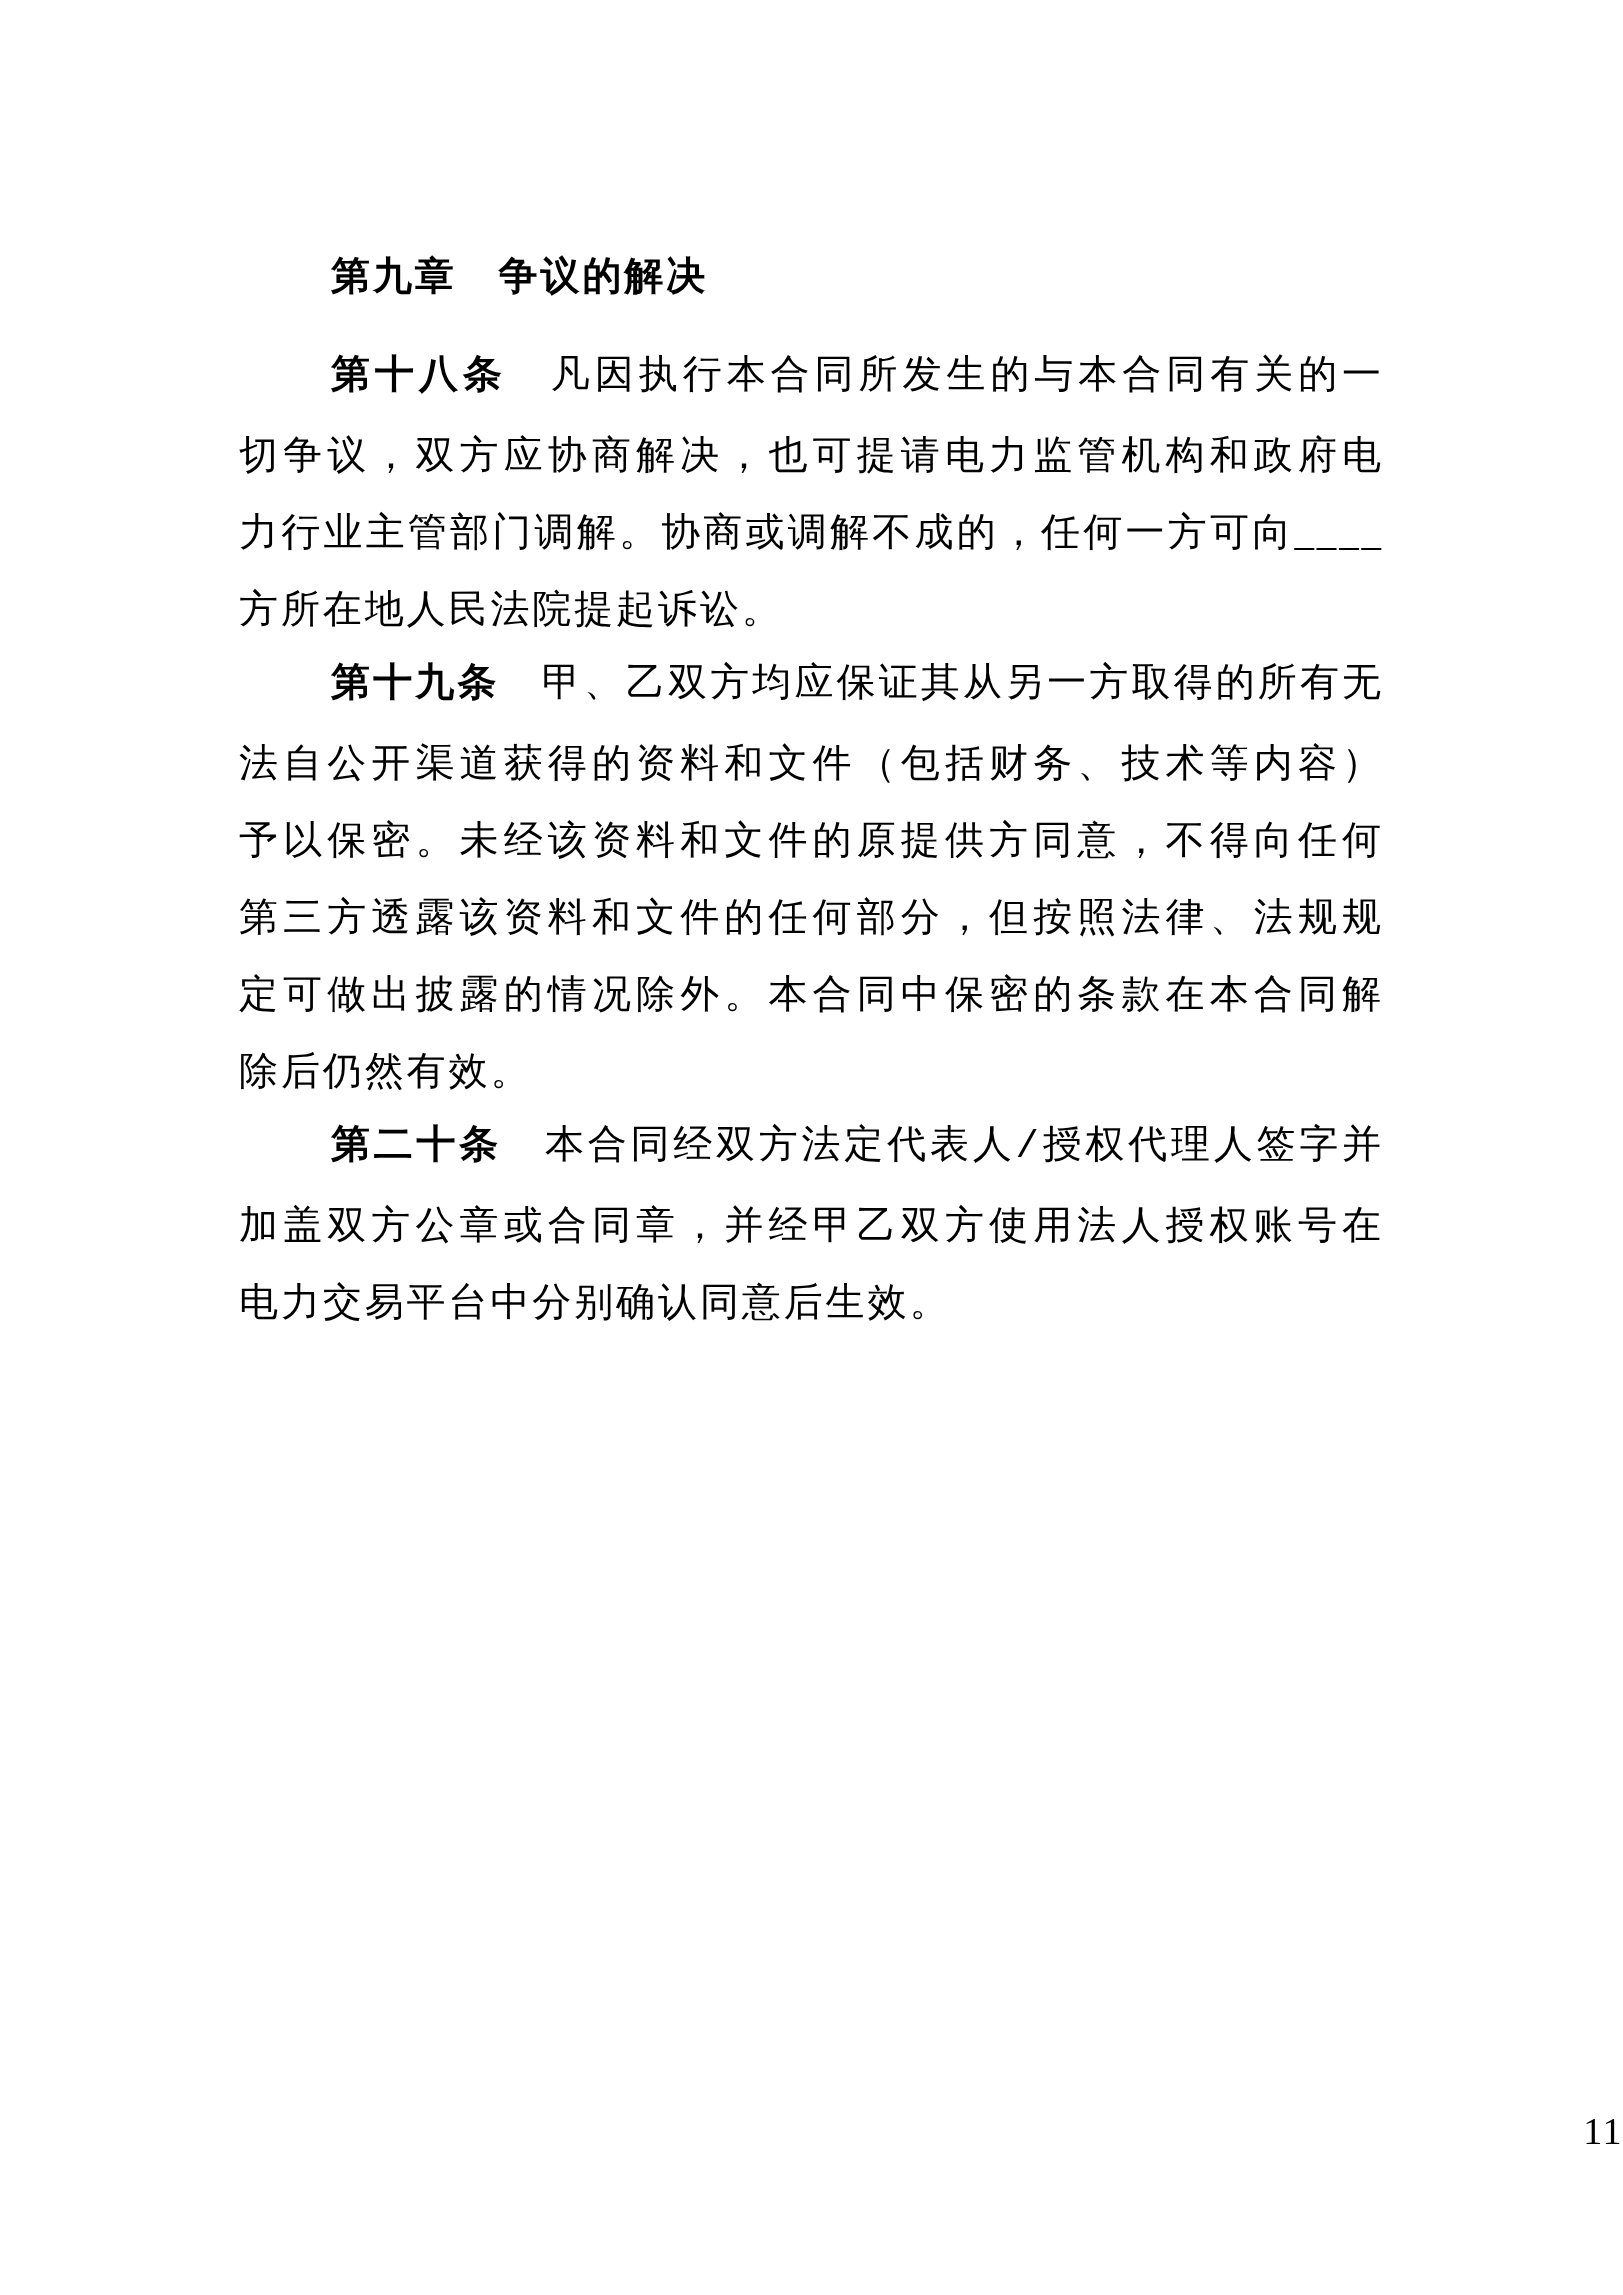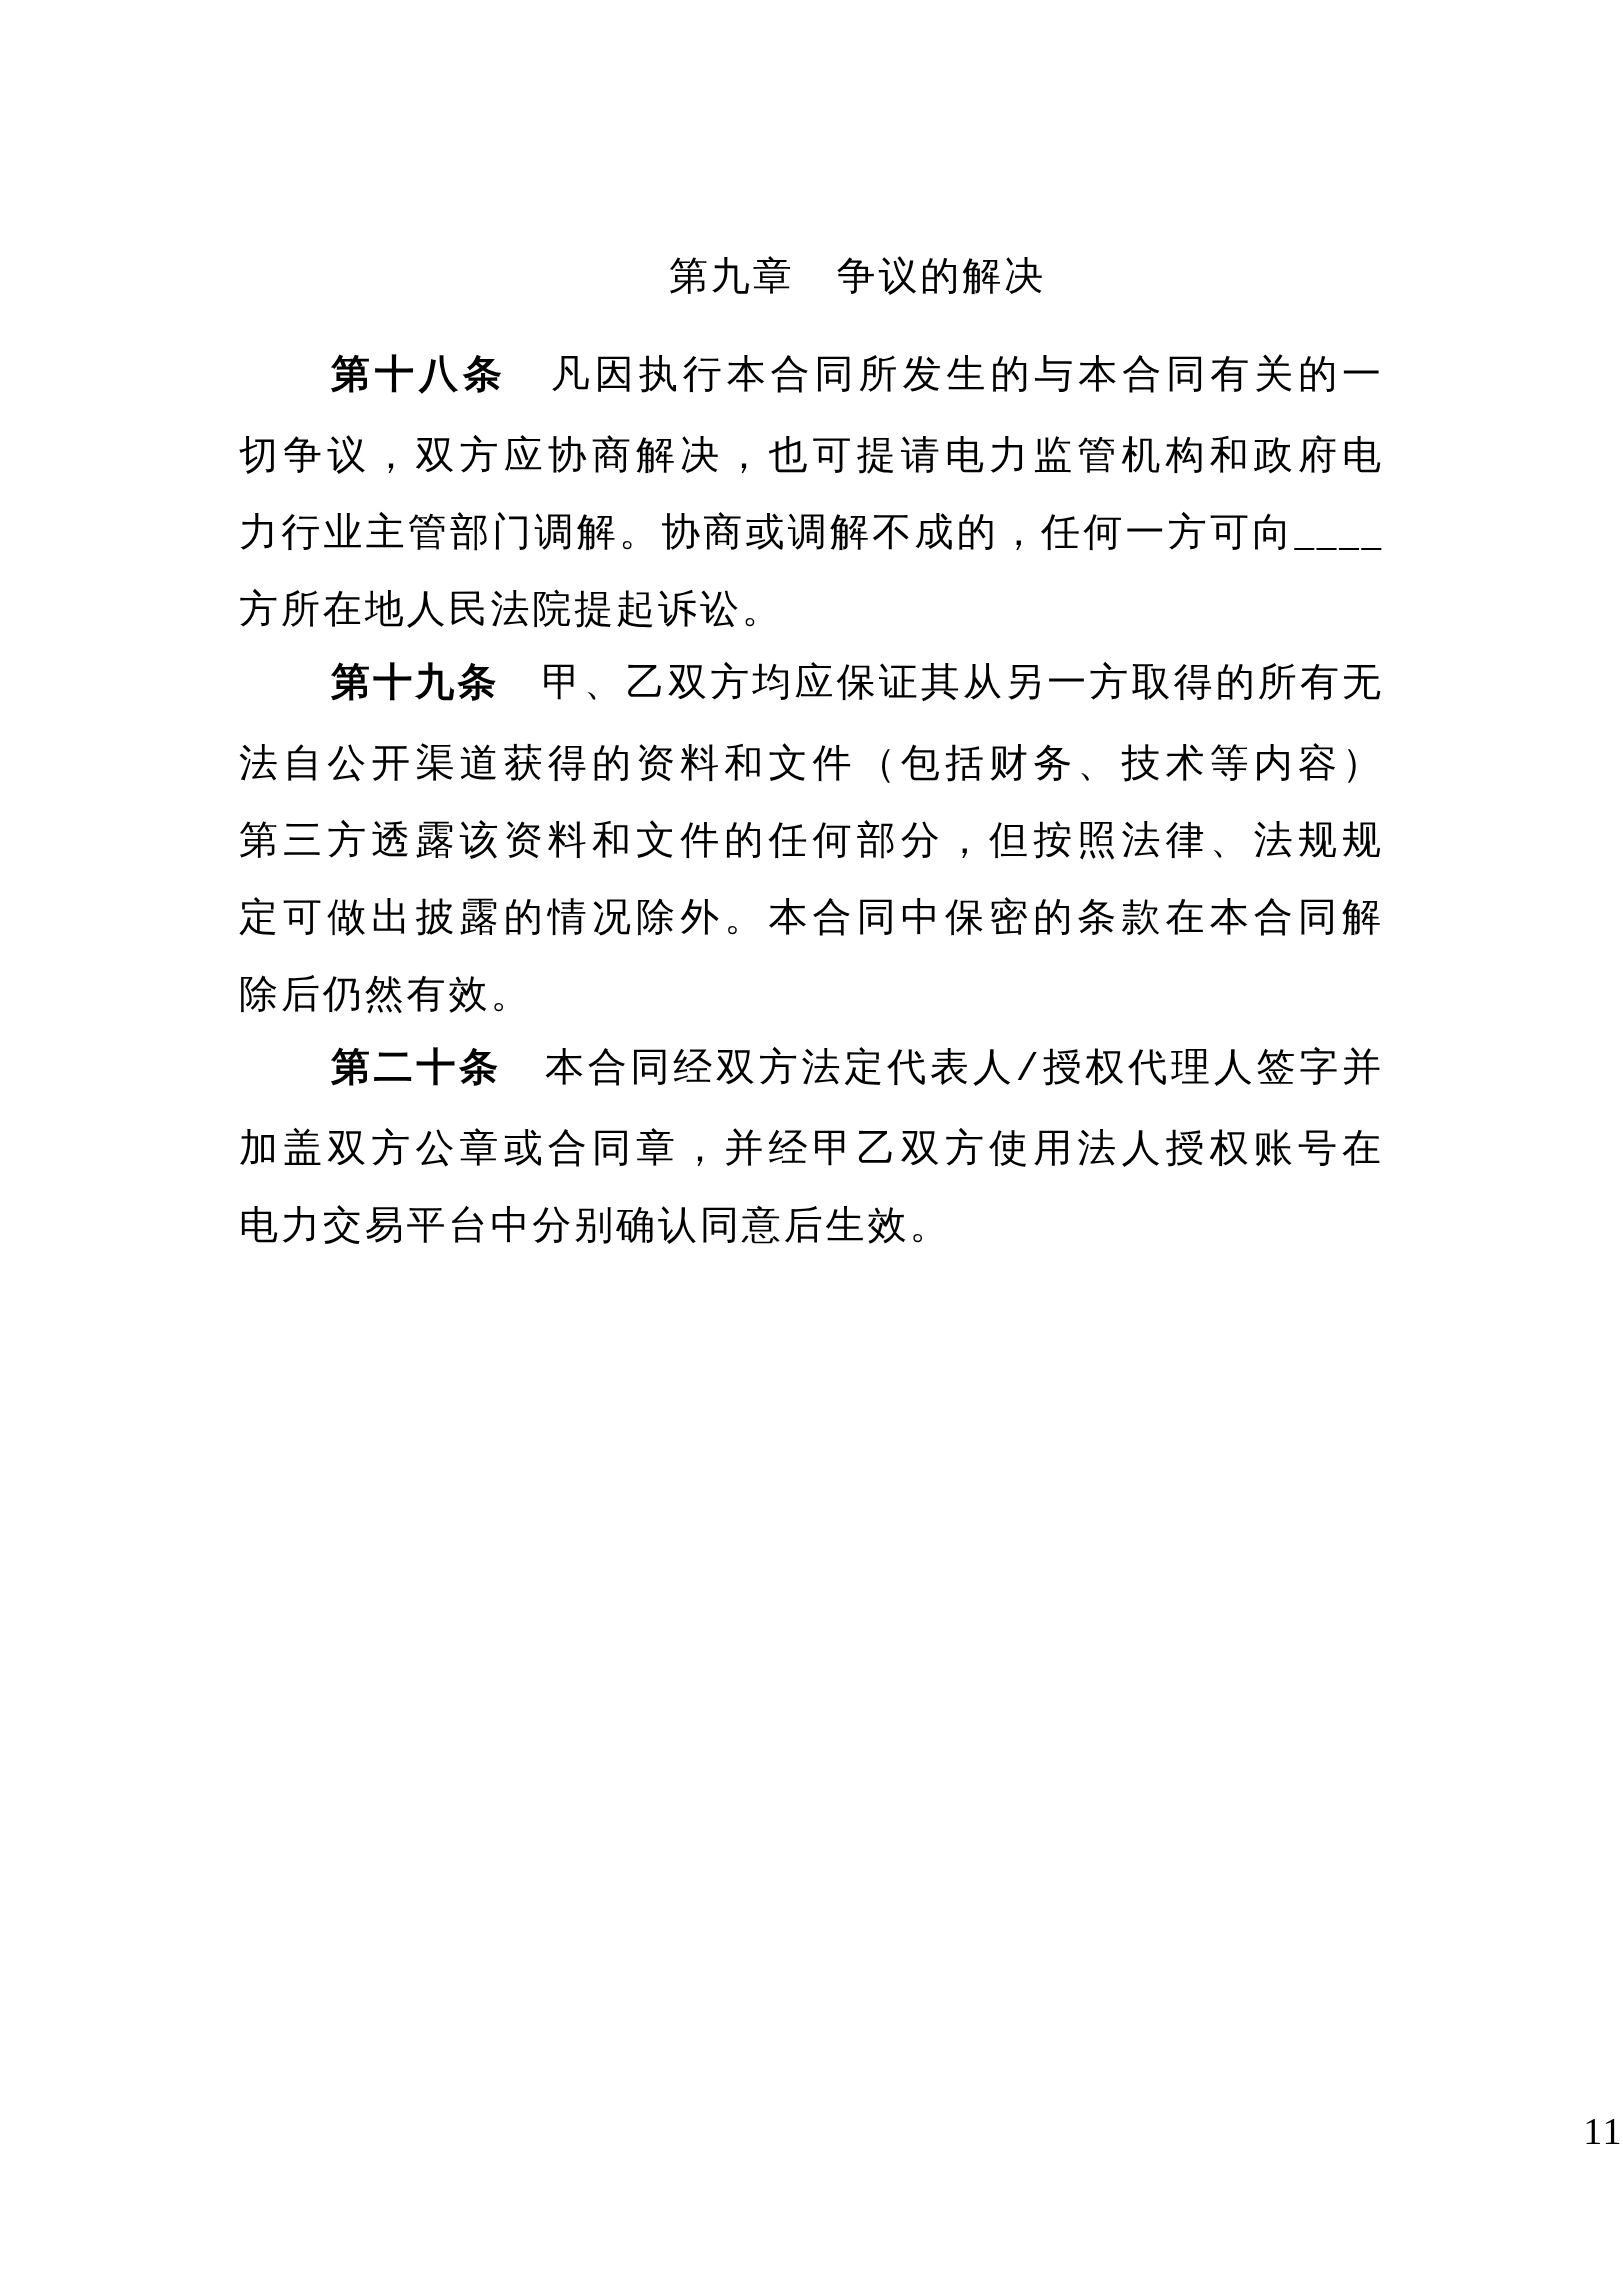--- a/index.html
+++ b/index.html
@@ -37,22 +37,21 @@
   }
   .line.indent {
     padding-left: 92px;
     font-family: Liberation Mono, monospace;
   }
   .line b { font-weight: bold; }
   .heading {
     font-size: 39px;
     line-height: 77px;
     height: 77px;
-    font-weight: normal;
-    text-align: center;
+    font-weight: bold;
     padding-left: 92px; 
     letter-spacing: 2.9px;
     margin: 31px 0 25px 0;
   }
   .footer {
     position: absolute;
     left: 0;
     top: 2107px;
     width: 100%;
     text-align: right;
@@ -70,20 +69,21 @@
       <div class="heading">第九章　争议的解决</div>
       <div class="para">
         <div class="line fill indent"><b>第十八条</b><span>　凡因执行本合同所发生的与本合同有关的一</span></div>
         <div class="line fill"><span>切争议，双方应协商解决，也可提请电力监管机构和政府电</span></div>
         <div class="line fill"><span>力行业主管部门调解。协商或调解不成的，任何一方可向____</span></div>
         <div class="line"><span>方所在地人民法院提起诉讼。</span></div>
       </div>
       <div class="para">
         <div class="line fill indent"><b>第十九条</b><span>　甲、乙双方均应保证其从另一方取得的所有无</span></div>
         <div class="line fill"><span>法自公开渠道获得的资料和文件（包括财务、技术等内容）</span></div>
+        <div class="line fill"><span>予以保密。未经该资料和文件的原提供方同意，不得向任何</span></div>
         <div class="line fill"><span>第三方透露该资料和文件的任何部分，但按照法律、法规规</span></div>
         <div class="line fill"><span>定可做出披露的情况除外。本合同中保密的条款在本合同解</span></div>
         <div class="line"><span>除后仍然有效。</span></div>
       </div>
       <div class="para">
         <div class="line fill indent"><b>第二十条</b><span>　本合同经双方法定代表人/授权代理人签字并</span></div>
         <div class="line fill"><span>加盖双方公章或合同章，并经甲乙双方使用法人授权账号在</span></div>
         <div class="line"><span>电力交易平台中分别确认同意后生效。</span></div>
       </div>
     </div>

